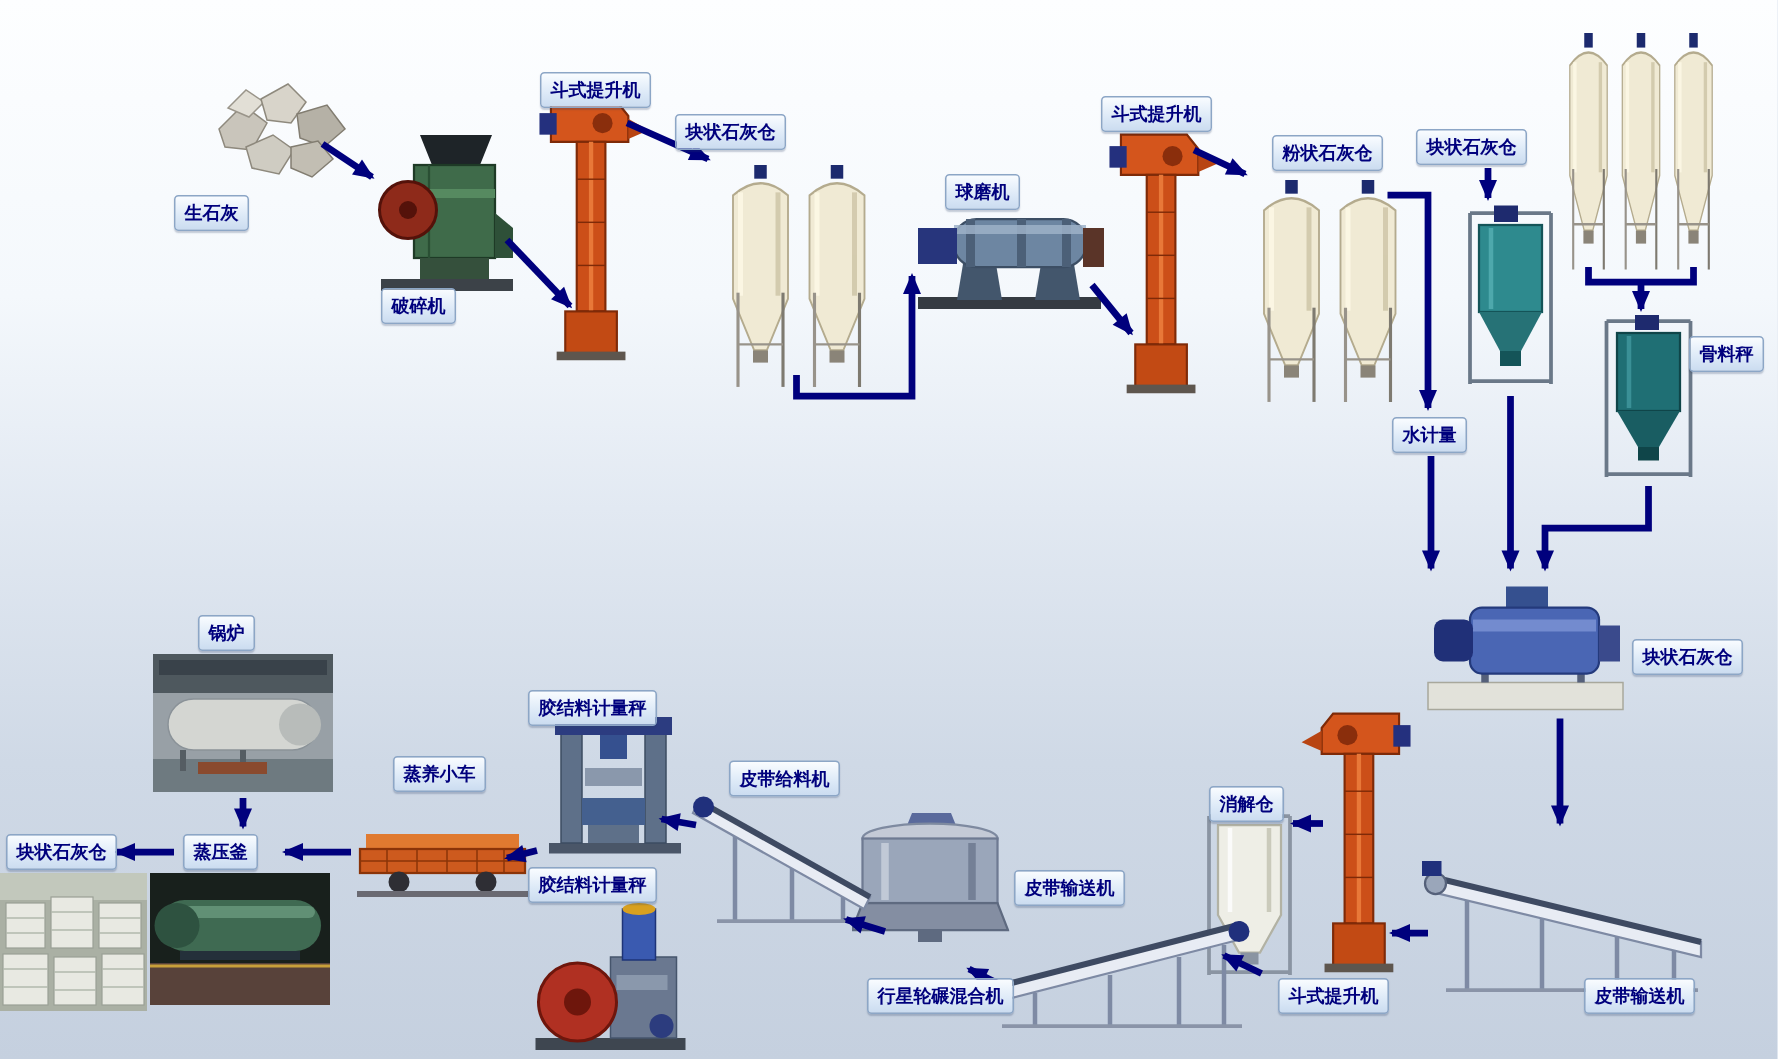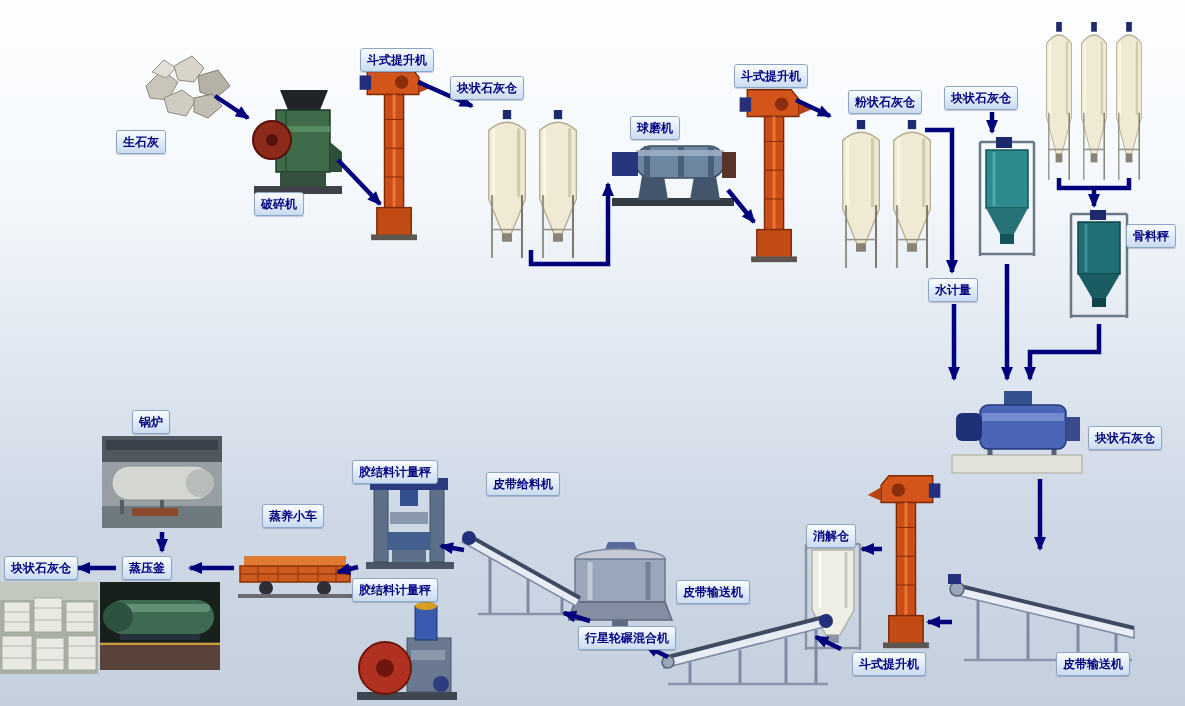--- a/index.html
+++ b/index.html
@@ -396,22 +396,22 @@
   <div class="label" style="left:734px;top:64px">斗式提升机</div>
   <div class="label" style="left:848px;top:90px">粉状石灰仓</div>
   <div class="label" style="left:944px;top:86px">块状石灰仓</div>
   <div class="label" style="left:1126px;top:224px">骨料秤</div>
   <div class="label" style="left:928px;top:278px">水计量</div>
   <div class="label" style="left:1088px;top:426px">块状石灰仓</div>
   <div class="label" style="left:1056px;top:652px">皮带输送机</div>
   <div class="label" style="left:852px;top:652px">斗式提升机</div>
   <div class="label" style="left:806px;top:524px">消解仓</div>
   <div class="label" style="left:676px;top:580px">皮带输送机</div>
-  <div class="label" style="left:578px;top:626px">行星轮碾混合机</div>
-  <div class="label" style="left:486px;top:472px">皮带给料机</div>
+  <div class="label" style="left:578px;top:652px">行星轮碾混合机</div>
+  <div class="label" style="left:486px;top:507px">皮带给料机</div>
   <div class="label" style="left:352px;top:460px">胶结料计量秤</div>
   <div class="label" style="left:352px;top:578px">胶结料计量秤</div>
   <div class="label" style="left:262px;top:504px">蒸养小车</div>
   <div class="label" style="left:122px;top:556px">蒸压釜</div>
   <div class="label" style="left:4px;top:556px">块状石灰仓</div>
   <div class="label" style="left:132px;top:410px">锅炉</div>
 
 </div>
 
 </body></html>

